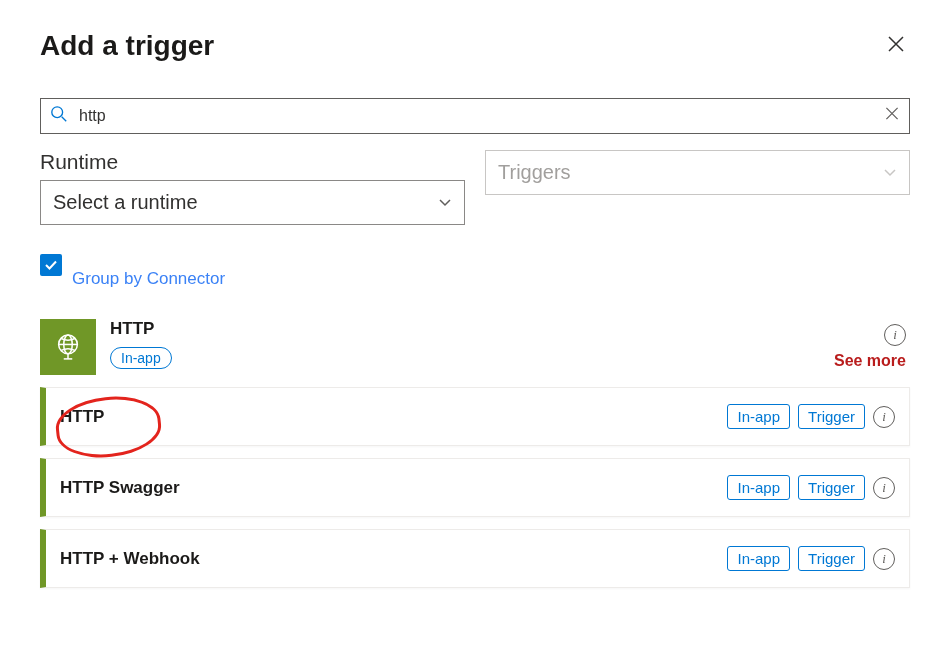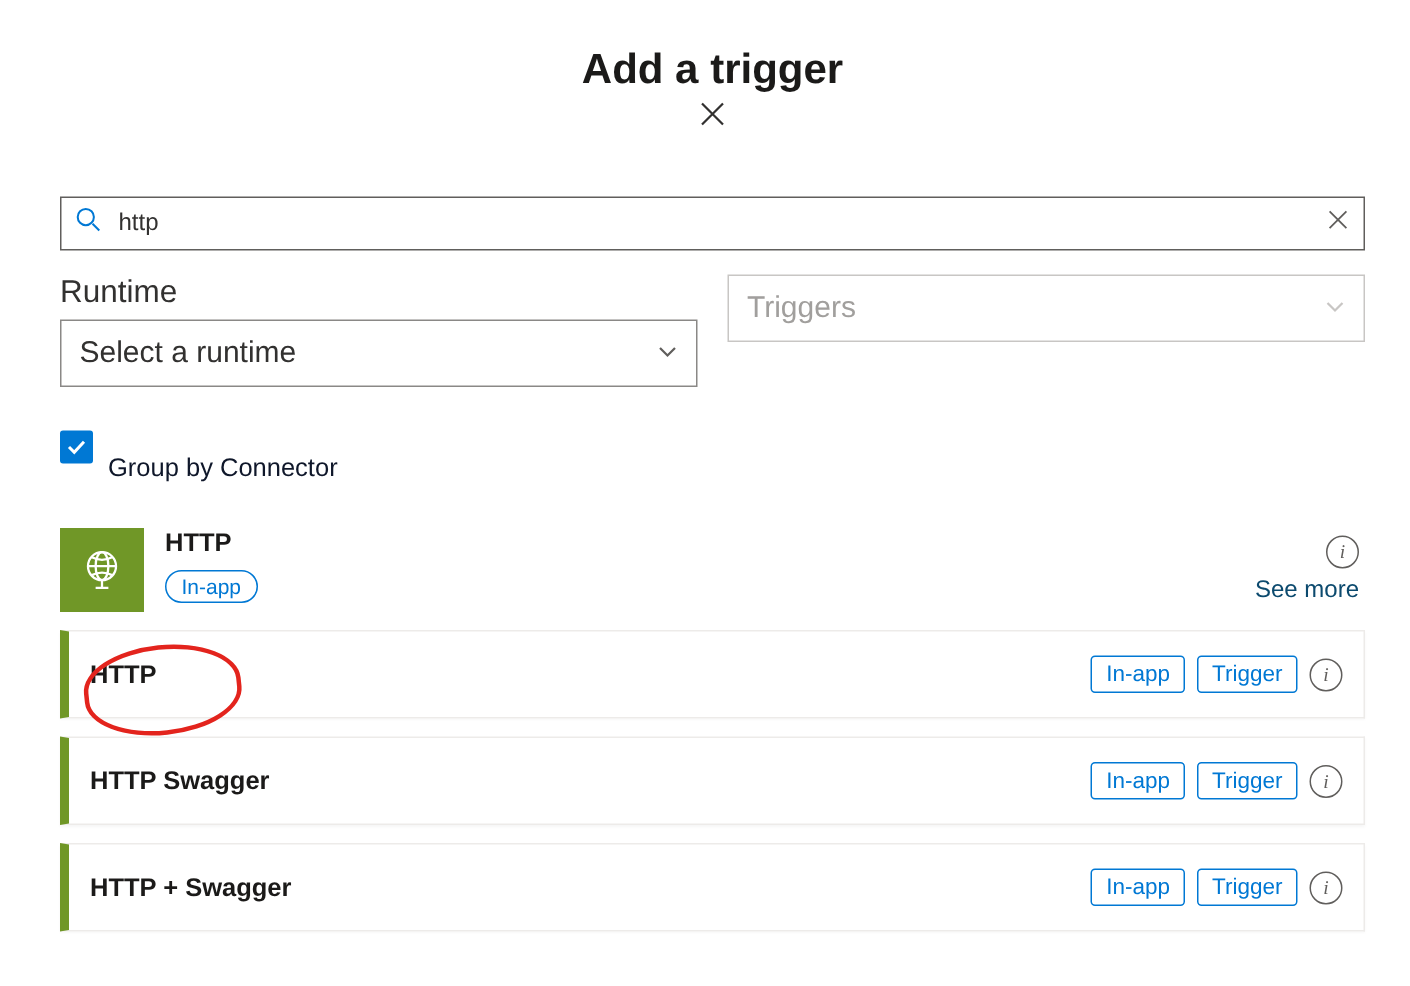--- a/index.html
+++ b/index.html
@@ -10,21 +10,20 @@
       height: 657px;
       padding: 30px 30px 20px 40px;
       color: #323130;
       position: relative;
     }
     .header {
       display: flex;
       justify-content: space-between;
       align-items: center;
       margin-bottom: 36px;
-      flex-direction: column;
     }
     .header h1 {
       font-size: 28px;
       font-weight: 600;
       color: #1b1a19;
     }
     .close-btn {
       font-size: 24px;
       cursor: pointer;
       color: #323130;
@@ -100,21 +99,21 @@
       width: 22px;
       height: 22px;
       background: #0078d4;
       display: flex;
       align-items: center;
       justify-content: center;
       cursor: pointer;
       border-radius: 2px;
     }
     .checkbox svg { width: 16px; height: 16px; }
-    .checkbox-label { font-size: 17px; color: #0f172a; margin-top: 28px; }
+    .checkbox-label { font-size: 17px; color: #3b82f6; margin-top: 28px; }
     .connector-group { margin-bottom: 10px; position: relative; }
     .connector-head {
       display: flex;
       align-items: center;
       justify-content: space-between;
       padding: 0 4px 12px 0;
     }
     .connector-left {
       display: flex;
       align-items: flex-start;
@@ -153,21 +152,21 @@
       border-radius: 50%;
       display: flex;
       align-items: center;
       justify-content: center;
       font-size: 13px;
       color: #605e5c;
       font-style: italic;
       font-family: Georgia, serif;
       cursor: pointer;
     }
-    .see-more { color: #0c4a6e; font-size: 16px; cursor: pointer; }
+    .see-more { color: #b91c1c; font-size: 16px; cursor: pointer; font-weight: bold; }
     .trigger-item {
       border: 1px solid #edebe9;
       border-left: 6px solid #709727;
       padding: 16px 14px 16px 14px;
       margin-bottom: 12px;
       display: flex;
       justify-content: space-between;
       align-items: center;
       box-shadow: 0 1px 2px rgba(0,0,0,0.04);
       cursor: pointer;
@@ -293,20 +292,20 @@
   <div class="trigger-item">
     <span class="trigger-name">HTTP Swagger</span>
     <div class="trigger-tags">
       <span class="tag">In-app</span>
       <span class="tag">Trigger</span>
       <div class="info-icon-btn">i</div>
     </div>
   </div>
 
   <div class="trigger-item">
-    <span class="trigger-name">HTTP + Swagger</span>
+    <span class="trigger-name">HTTP + Webhook</span>
     <div class="trigger-tags">
       <span class="tag">In-app</span>
       <span class="tag">Trigger</span>
       <div class="info-icon-btn">i</div>
     </div>
   </div>
 </div>
 
 </body></html>

